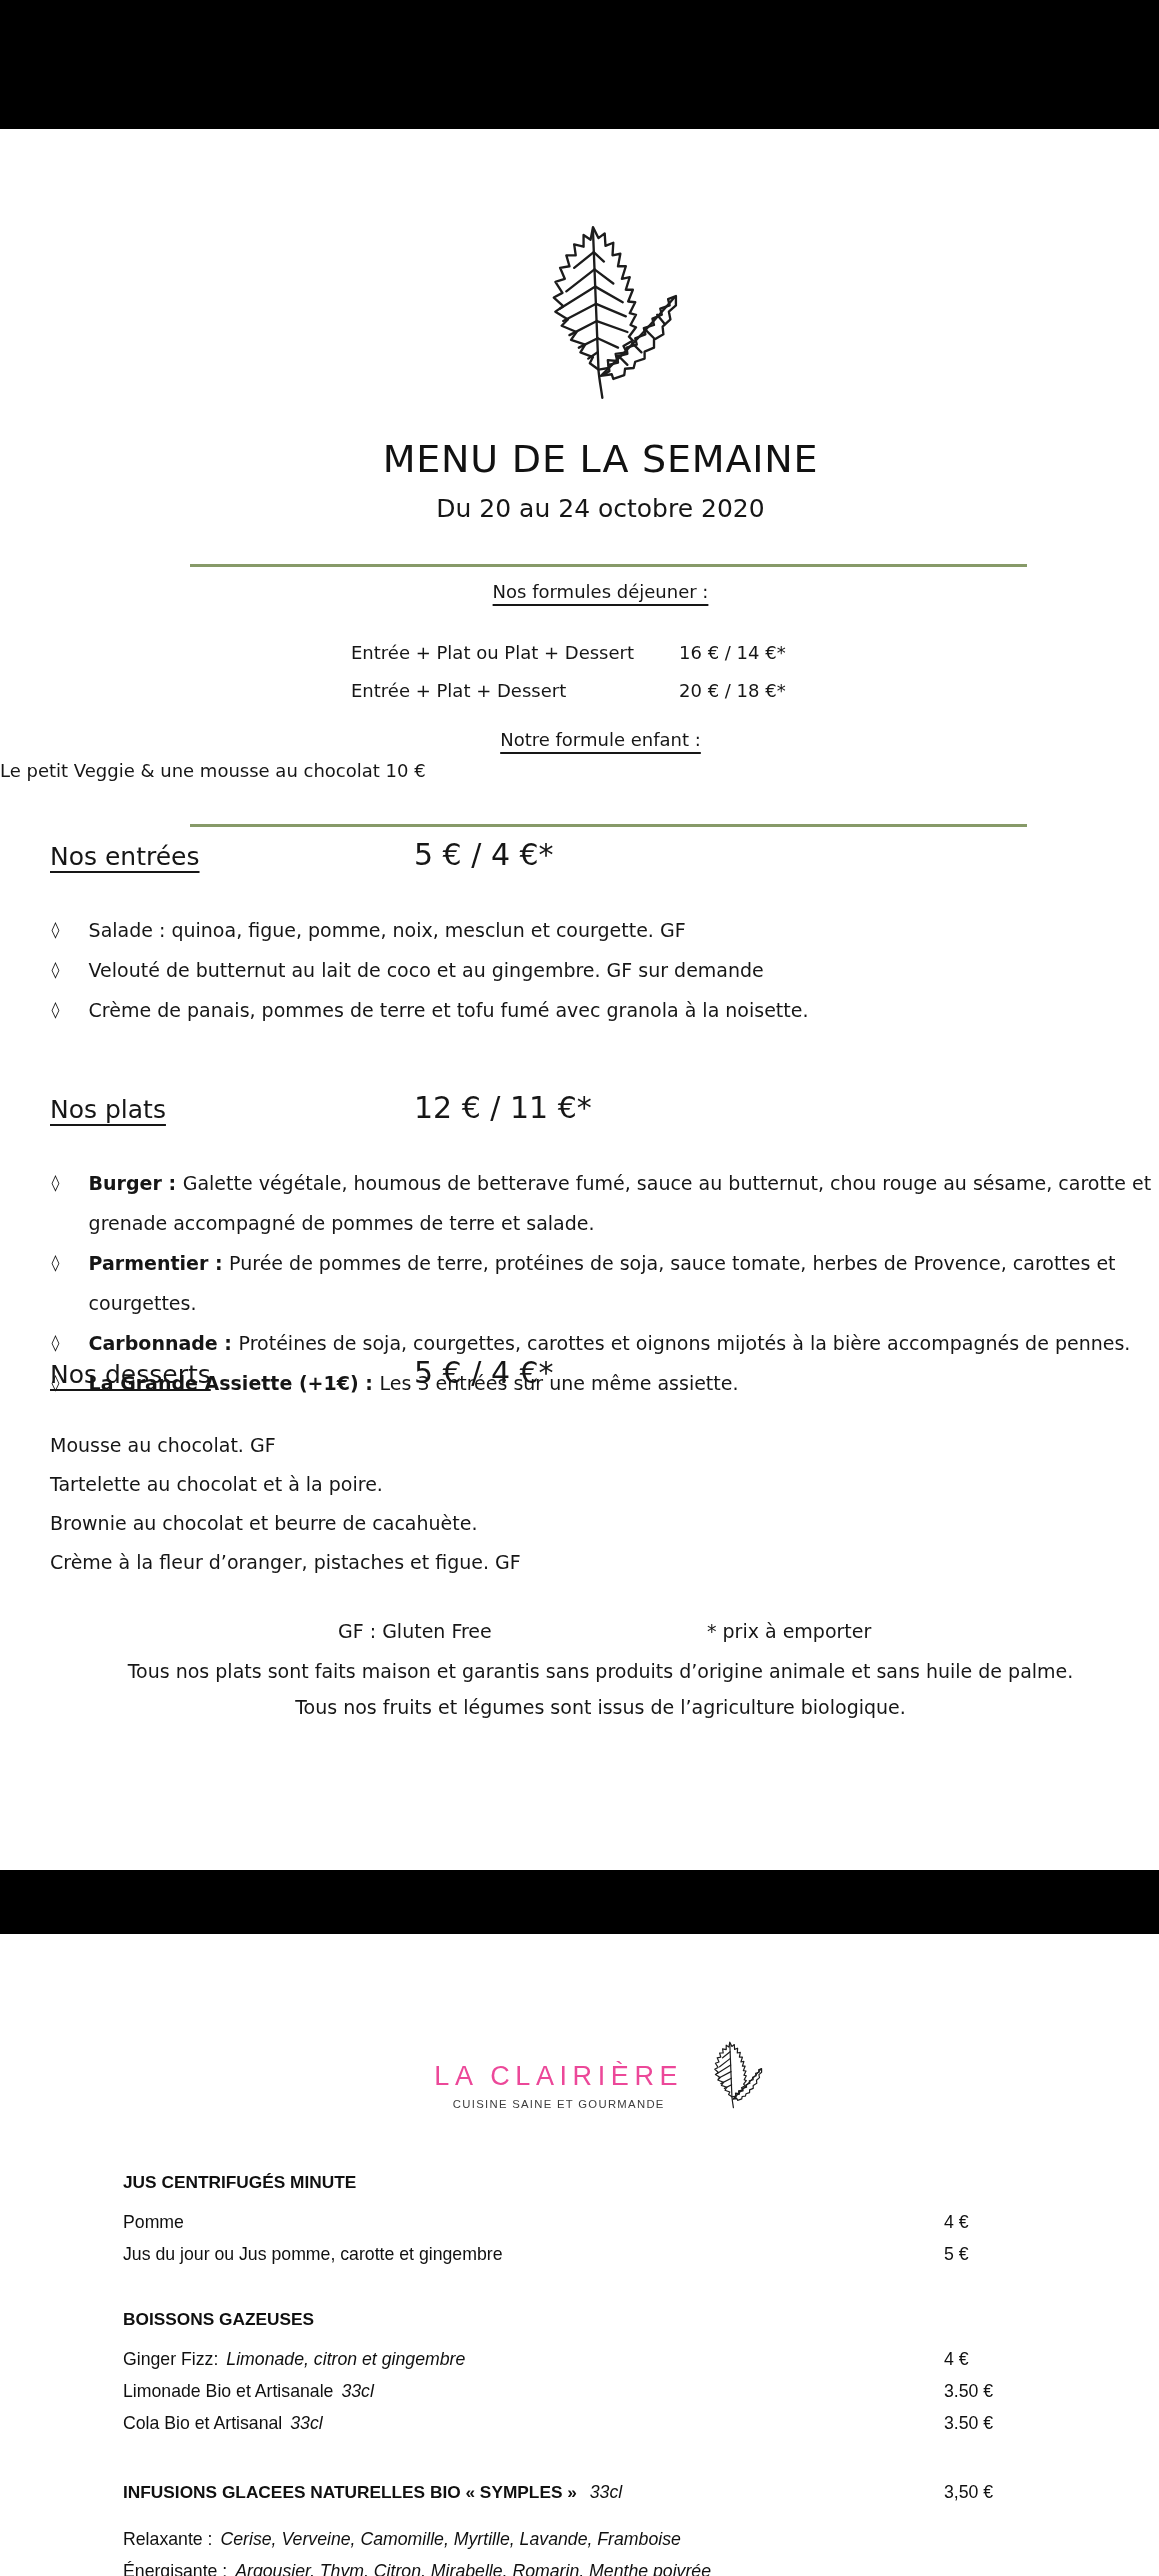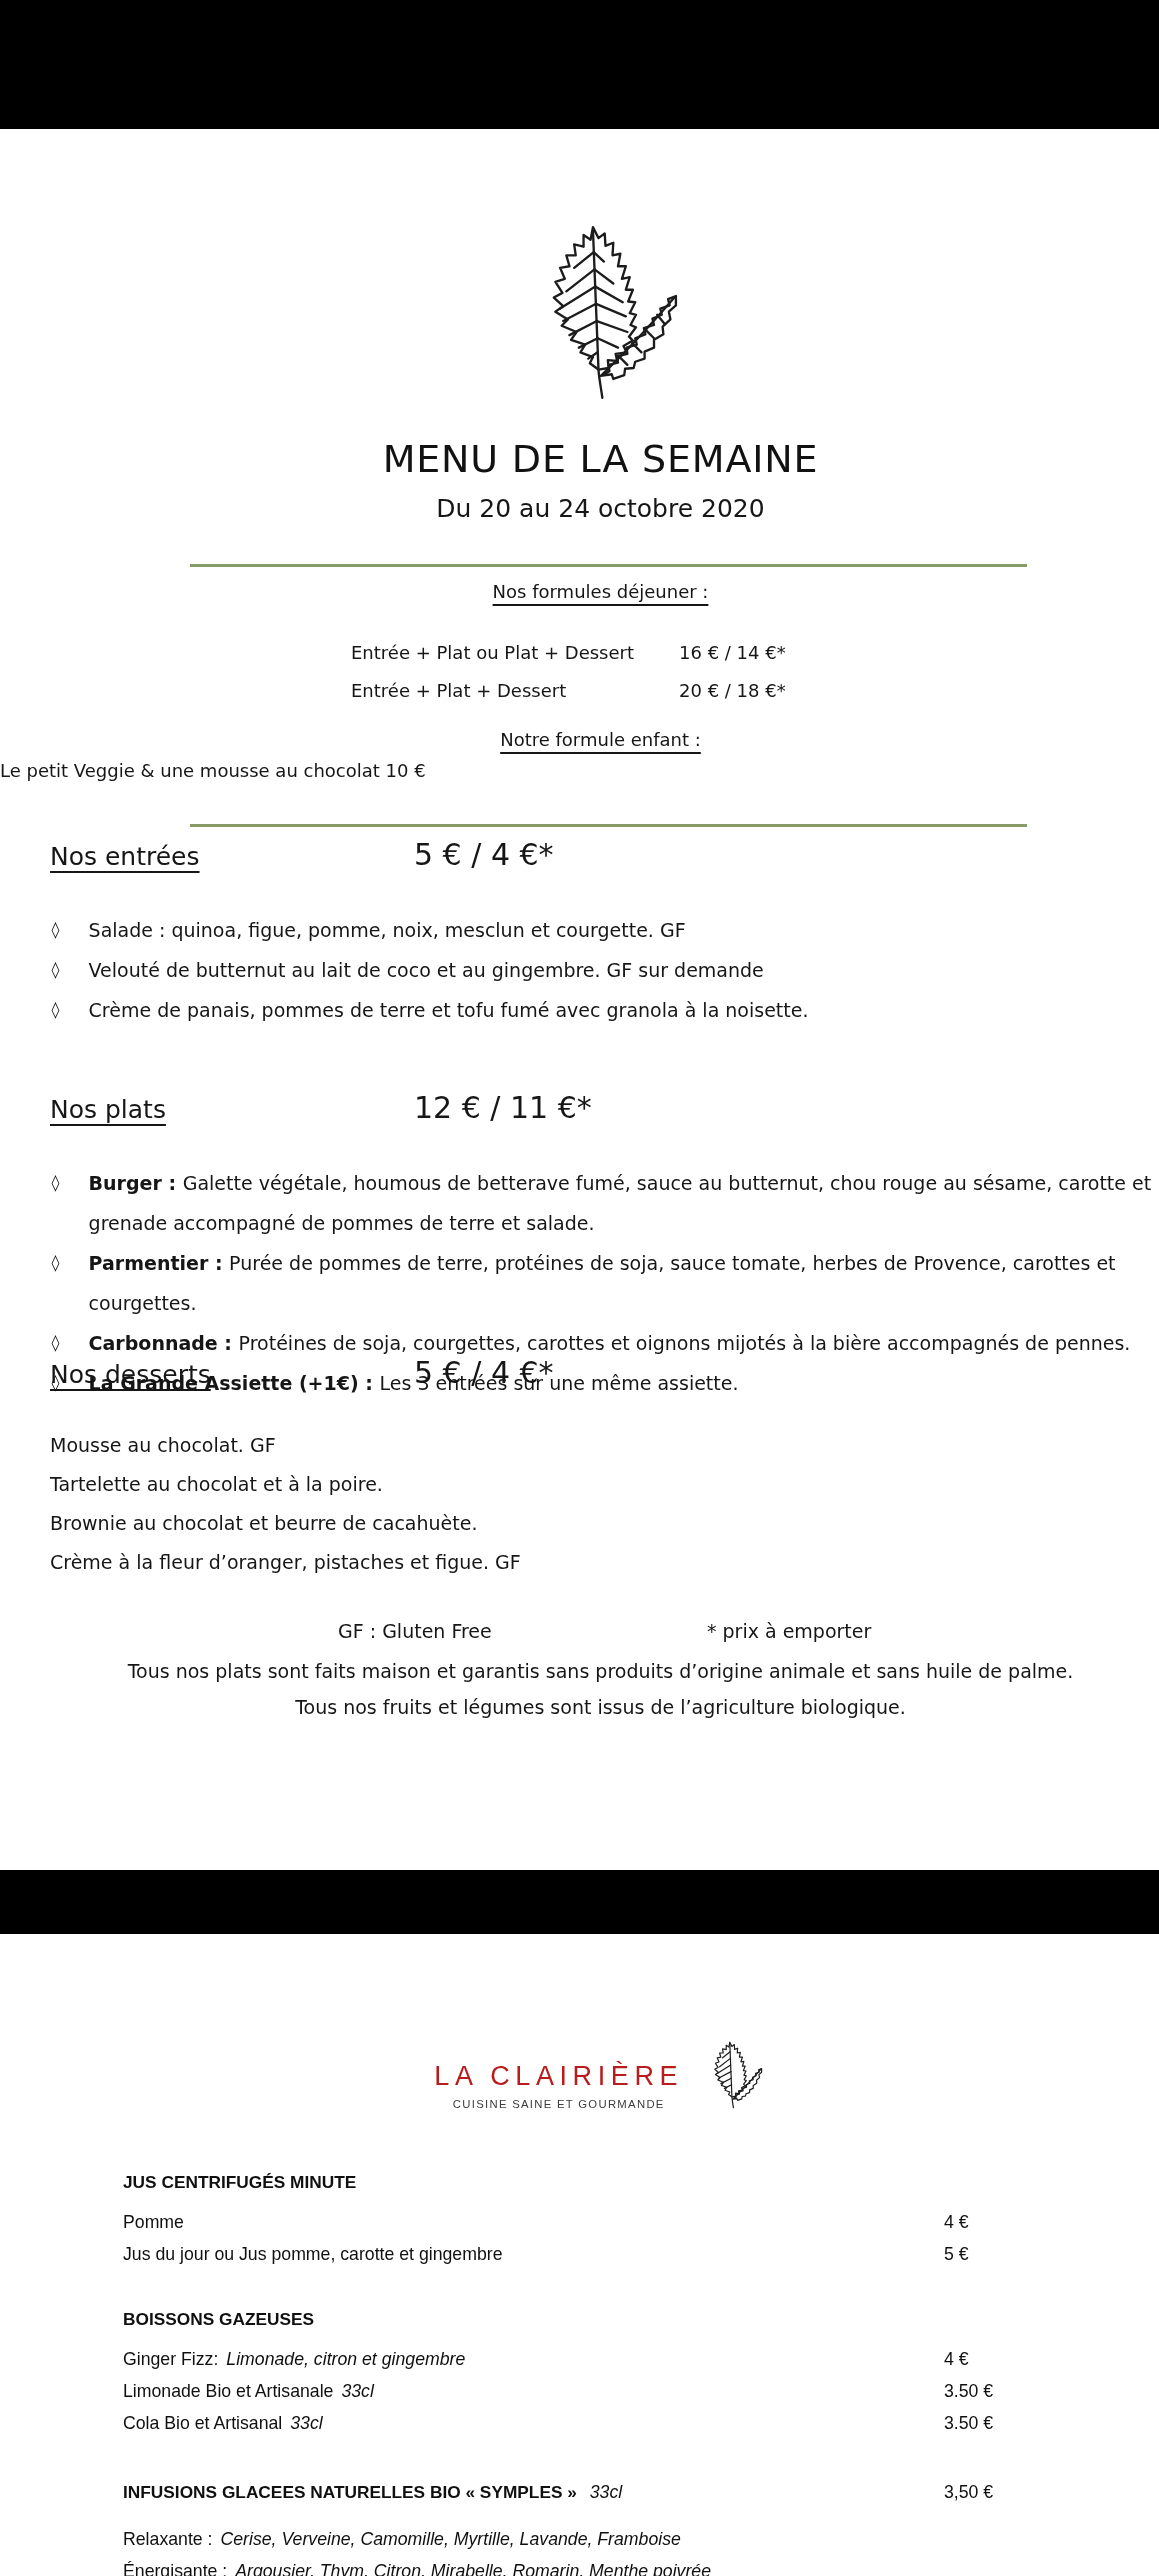--- a/index.html
+++ b/index.html
@@ -50,21 +50,21 @@
   .fn-gf{position:absolute;left:338px;}
   .fn-star{position:absolute;left:707px;}
   .note{position:absolute;left:0;width:100%;text-align:center;font-size:19px;}
   .note-1{top:1660px;}
   .note-2{top:1696px;}
 
   .brand{position:absolute;top:2041px;left:0;width:100%;display:flex;
          justify-content:center;align-items:flex-end;gap:14.5px;
          font-family:"Liberation Sans",sans-serif;}
   .brand-text{text-align:center;}
-  .brand-name{font-size:27px;letter-spacing:5.6px;color:#b91c1c;font-weight:400;}
+  .brand-name{font-size:27px;letter-spacing:5.6px;color:#ec4899;font-weight:400;}
   .brand-tag{font-size:11.3px;letter-spacing:1.3px;color:#3c3c3c;margin-top:5.6px;font-weight:500;}
   .brand .leaf-art{width:69px;height:69px;}
 
   .d-sec{position:absolute;left:123px;width:894px;
          font-family:"Liberation Sans",sans-serif;color:#101010;}
   #d-jus{top:2172px;}
   #d-gaz{top:2309px;}
   #d-inf{top:2476px;}
   .d-head{font-weight:bold;font-size:17.3px;margin-bottom:13px;}
   .d-row{display:flex;font-size:17.7px;line-height:32px;}

